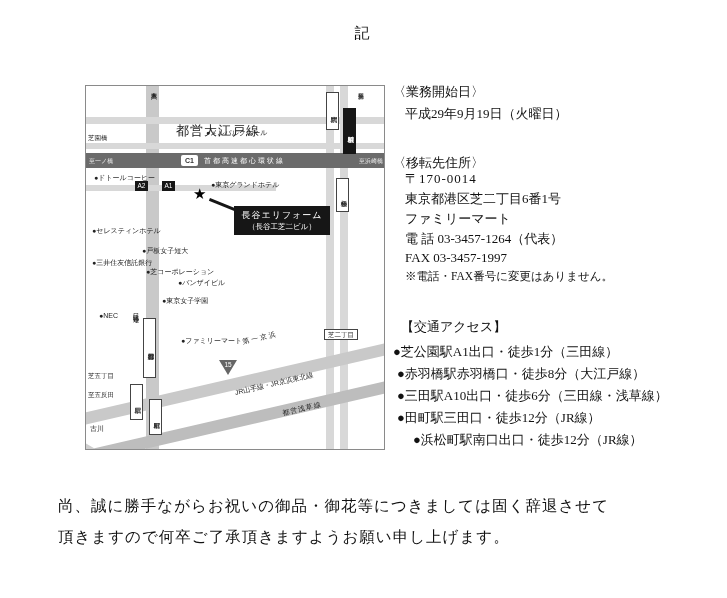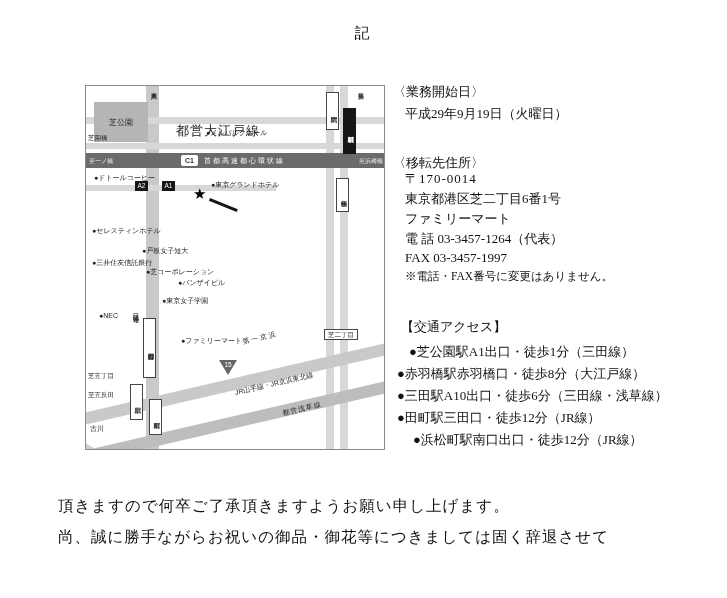--- a/index.html
+++ b/index.html
@@ -100,21 +100,21 @@
   .i-h1{left:0;top:5px}
   .i-date{left:12px;top:27px}
   .i-h2{left:0;top:76px}
   .i-postal{left:12px;top:92px;letter-spacing:1px}
   .i-addr1{left:12px;top:112px}
   .i-addr2{left:12px;top:132px}
   .i-tel{left:12px;top:152px}
   .i-fax{left:12px;top:172px}
   .i-note{left:12px;top:191px;font-size:11.5px}
   .i-acch{left:8px;top:240px}
-  .i-ac0{left:16px;top:265px}
+  .i-ac0{left:0;top:265px}
   .i-ac1{left:4px;top:287px}
   .i-ac2{left:4px;top:309px}
   .i-ac3{left:4px;top:331px}
   .i-ac4{left:20px;top:353px}
 
   
   .footer{position:absolute;left:58px;top:490px;width:645px;
     font-family:"Liberation Serif",serif;font-size:15.5px;line-height:31px;letter-spacing:1px}
 </style>
 </head>
@@ -127,21 +127,20 @@
   <div class="rd-v-main"></div>
   <div class="rd-v-r1"></div>
   <div class="rd-v-r2"></div>
   <div class="rd-h-oedo"></div>
   <div class="rd-h-mid"></div>
   <div class="rd-h-a"></div>
   <div class="rd-diag-k"></div>
   <div class="rd-diag-jr"></div>
   <div class="river"></div>
 
-  <div class="park">芝公園</div>
 
   <div class="shuto-band">
     <span class="shuto-l">至一ノ橋</span>
     <span class="c1-badge">C1</span>
     <span class="shuto-lbl">首都高速都心環状線</span>
     <span class="shuto-r">至浜崎橋</span>
   </div>
 
   <div class="ml p-oedo">都営大江戸線</div>
   <div class="vtxt hibiya" style="position:absolute">日比谷通り</div>
@@ -176,20 +175,24 @@
   <div class="bx-shiba2">芝二丁目</div>
   <div class="ml p-shiba5">芝五丁目</div>
   <div class="ml p-shibaenbashi">芝園橋</div>
   <div class="ml p-furukawa">古川</div>
   <div class="ml p-gotanda">至五反田</div>
   <div class="vtxt to-roppongi" style="position:absolute">至六本木</div>
   <div class="vtxt to-shimbashi" style="position:absolute">至新橋</div>
 
   <span class="star">★</span>
   <div class="dest-ptr"></div>
+  <div class="dest">
+    <span class="l1">長谷エリフォーム</span>
+    <span class="l2">（長谷工芝二ビル）</span>
+  </div>
 </div>
 
 <div class="info">
   <div class="i-h1">〈業務開始日〉</div>
   <div class="i-date">平成29年9月19日（火曜日）</div>
 
   <div class="i-h2">〈移転先住所〉</div>
   <div class="i-postal">〒170-0014</div>
   <div class="i-addr1">東京都港区芝二丁目6番1号</div>
   <div class="i-addr2">ファミリーマート</div>
@@ -199,15 +202,15 @@
 
   <div class="i-acch">【交通アクセス】</div>
   <div class="i-ac0">●芝公園駅A1出口・徒歩1分（三田線）</div>
   <div class="i-ac1">●赤羽橋駅赤羽橋口・徒歩8分（大江戸線）</div>
   <div class="i-ac2">●三田駅A10出口・徒歩6分（三田線・浅草線）</div>
   <div class="i-ac3">●田町駅三田口・徒歩12分（JR線）</div>
   <div class="i-ac4">●浜松町駅南口出口・徒歩12分（JR線）</div>
 </div>
 
 <div class="footer">
+  <div>尚、誠に勝手ながらお祝いの御品・御花等につきましては固く辞退させて</div>
   <div>頂きますので何卒ご了承頂きますようお願い申し上げます。</div>
-  <div>尚、誠に勝手ながらお祝いの御品・御花等につきましては固く辞退させて</div>
 </div>
 
 </body></html>

